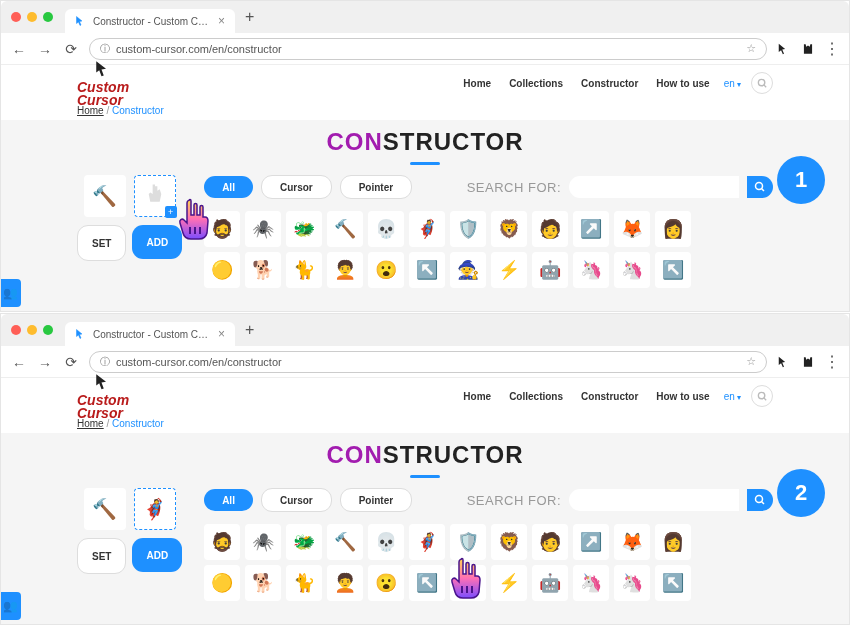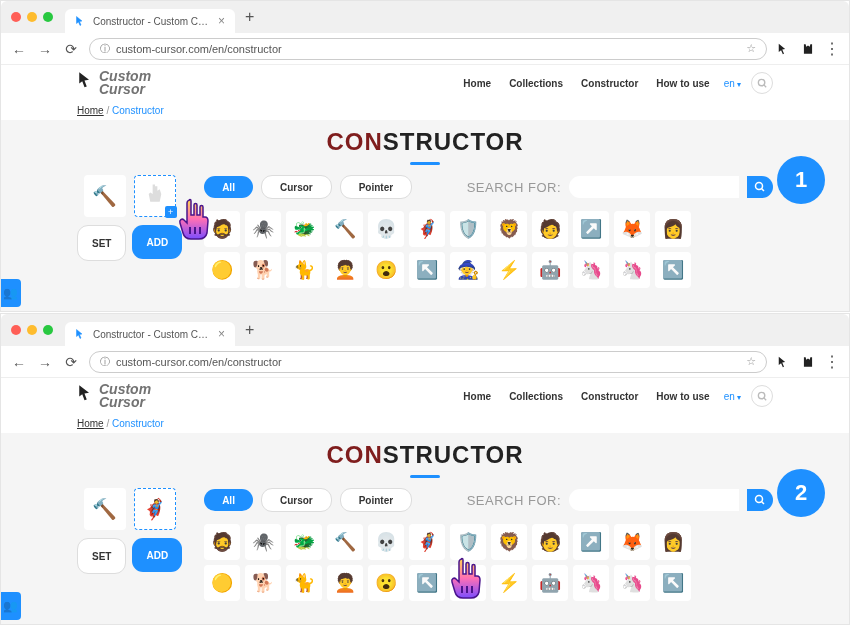--- a/index.html
+++ b/index.html
@@ -15,35 +15,35 @@
   .tab-close { color: #888; font-size: 12px; cursor: pointer; }
   .newtab { margin-left: 10px; color: #555; font-size: 16px; cursor: pointer; }
   .toolbar { height: 32px; background: #fff; border-bottom: 1px solid #eee; display: flex; align-items: center; padding: 0 10px; gap: 10px; }
   .nav-arrow { color: #555; font-size: 14px; cursor: pointer; width:16px; text-align:center; }
   .addr { flex: 1; height: 22px; border: 1px solid #ccc; border-radius: 12px; display: flex; align-items: center; padding: 0 10px; font-size: 11px; color: #555; gap: 6px; }
   .addr .lock { font-size: 10px; color: #777; }
   .ext { display: flex; gap: 10px; align-items: center; }
   .ext-icon { width: 14px; height: 14px; display:flex; align-items:center; justify-content:center; color:#555; }
   .page { background: #fff; height: 248px; position: relative; }
   .site-header { height: 36px; display: flex; align-items: center; padding: 0 76px 0 76px; }
-  .logo { display: flex; gap: 4px; font-weight: 700; font-size: 14px; color: #737373; font-style: italic; }
+  .logo { display: flex; align-items: center; gap: 4px; font-weight: 700; font-size: 14px; color: #b91c1c; font-style: italic; flex-direction: column; }
   .logo svg { width: 18px; height: 18px; }
   .spacer { flex: 1; }
   .nav { display: flex; gap: 18px; font-size: 10px; font-weight: 600; color: #333; }
   .nav a { color: #333; text-decoration: none; cursor: pointer; }
   .lang { color: #1e90ff; font-size: 10px; margin-left: 14px; cursor: pointer; }
   .lang::after { content: " ▾"; font-size:8px; }
   .hdr-search { width: 22px; height: 22px; border-radius: 50%; border:1px solid #ddd; margin-left:10px; display:flex; align-items:center; justify-content:center; cursor:pointer; }
   .crumb { font-size: 10px; padding: 4px 76px; color: #1e90ff; }
   .crumb .sep { color: #999; }
   .crumb a { color: #333; text-decoration: underline; cursor:pointer; }
   .crumb .cur { color: #1e90ff; text-decoration: none; }
   .hero { background: #f5f5f5; height: 196px; padding-top: 8px; }
   .title { text-align: center; font-size: 24px; font-weight: 800; letter-spacing: 1px; }
-  .title .blue { color: #7f1d1d; margin-top: 48px; } .title .dark { color: #222; margin-top: 22px; }
+  .title .blue { color: #a21caf; margin-top: 48px; } .title .dark { color: #222; margin-top: 22px; }
   .underline { width: 30px; height: 3px; background: #1e90ff; margin: 6px auto 10px; border-radius: 2px; }
   .content { display: flex; padding: 0 76px; gap: 22px; }
   .left { display: flex; flex-direction: column; align-items: center; gap: 8px; }
   .slots { display: flex; gap: 8px; }
   .slot { width: 42px; height: 42px; background: #fff; border-radius: 4px; display:flex; align-items:center; justify-content:center; font-size:20px; }
   .slot.dashed { border: 1px dashed #1e90ff; background:#fff; position:relative; }
   .slot .placeholder { color: #ccc; }
   .slot .plus { position:absolute; bottom:-2px; right:-2px; width:12px; height:12px; background:#1e90ff; color:#fff; border-radius:2px; font-size:9px; display:flex; align-items:center; justify-content:center; }
   .btns { display: flex; gap: 6px; }
   .pill { height: 22px; padding: 17px 14px; border-radius: 11px; font-size: 10px; font-weight:600; display:flex; align-items:center; justify-content:center; cursor:pointer; border:none; }

